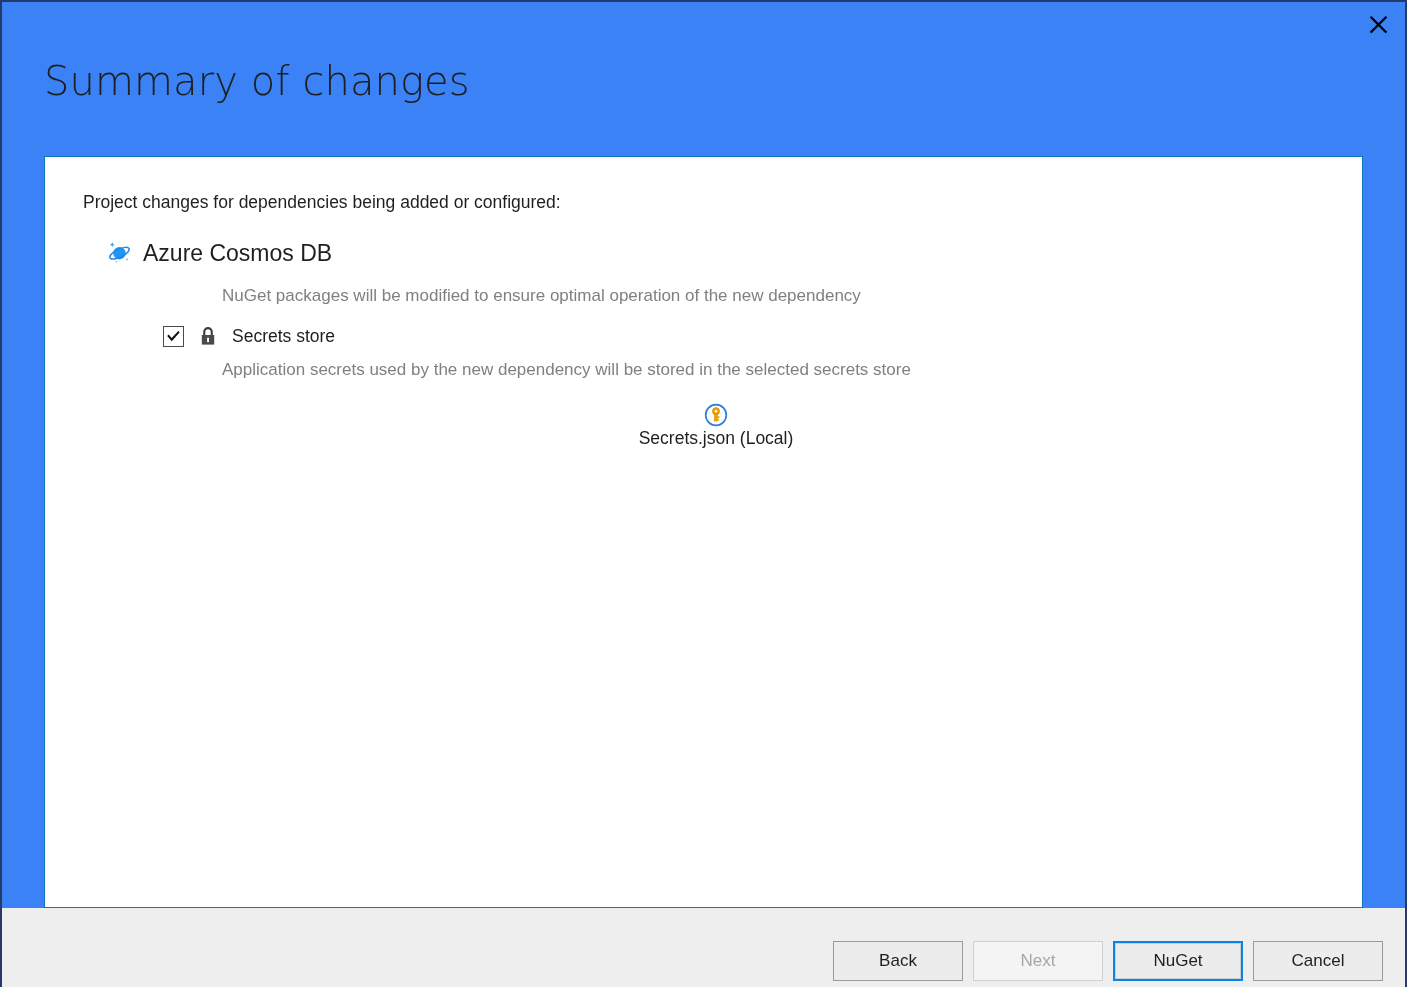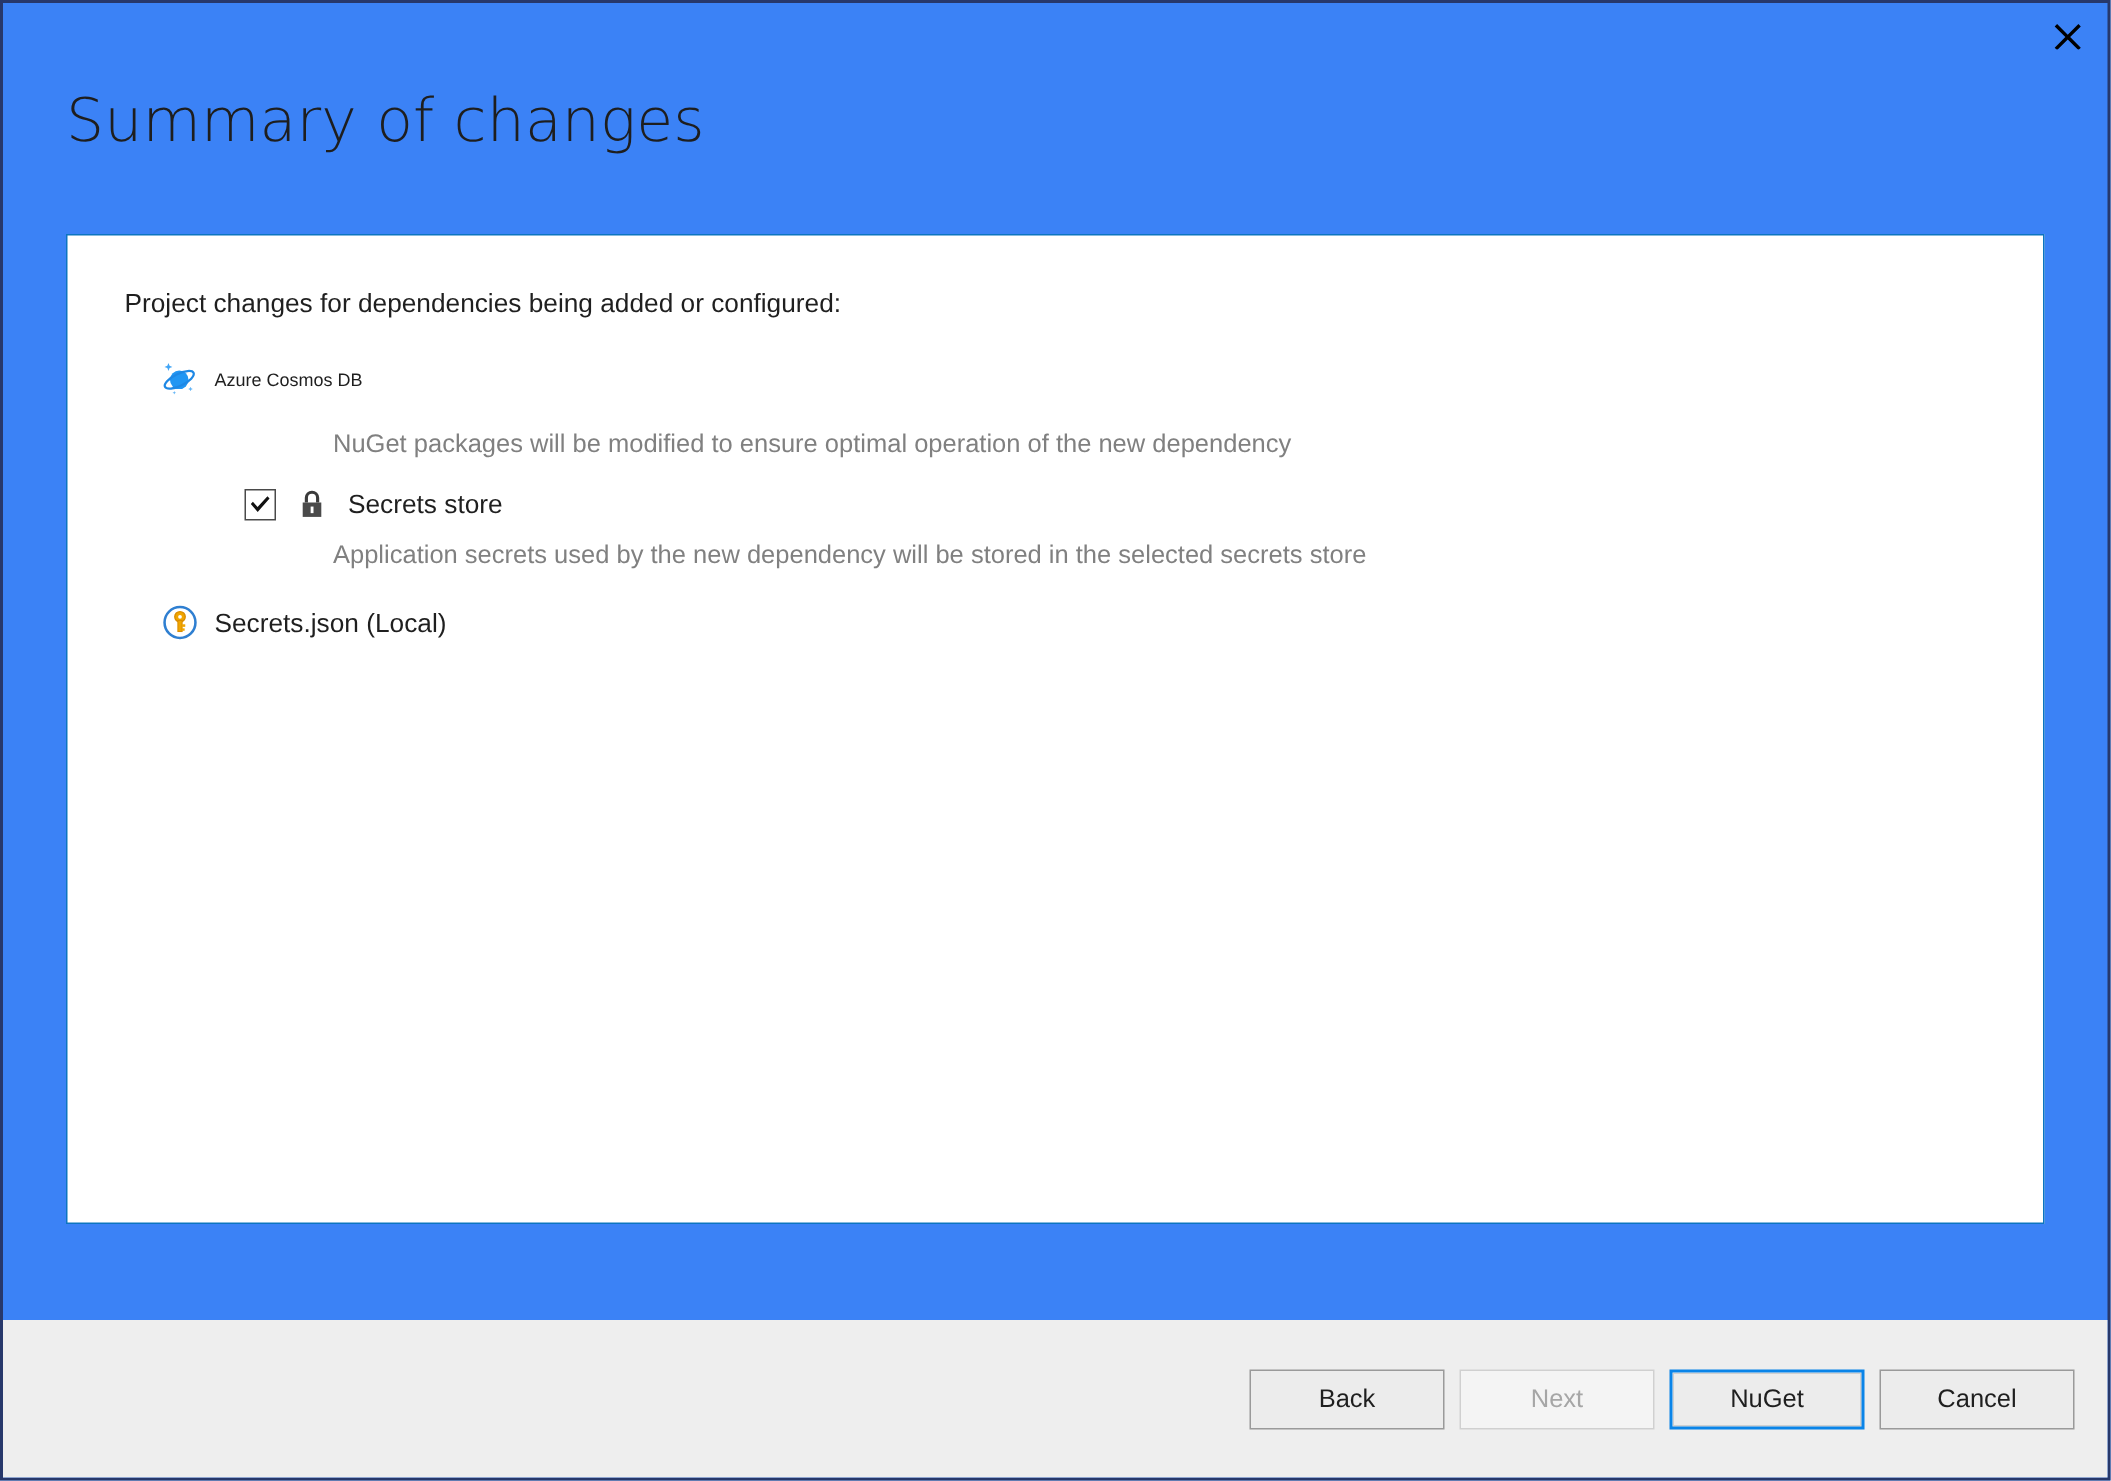--- a/index.html
+++ b/index.html
@@ -65,42 +65,42 @@
 
   
   .body-area {
     flex: 1 1 auto;
     padding: 52px 42px 0 42px;
     box-sizing: border-box;
   }
   .content-panel {
     box-sizing: border-box;
     width: 100%;
-    height: 660px;
+    height: 752px;
     border: 1px solid #0c75c0;
     background: #ffffff;
     padding: 34px 38px 0 38px;
   }
   .intro-text {
     font-size: 17.5px;
     color: #1f1f1f;
     line-height: 22px;
     margin: 0 0 28px 0;
   }
 
   
   .dependency-group { margin-left: 25px; }
   .dependency-header {
     display: flex;
     align-items: center;
     gap: 11px;
     margin-bottom: 20px;
   }
   .dependency-label {
-    font-size: 12px;
+    font-size: 23px;
     color: #1f1f1f;
     line-height: 22px;
   }
 
   .change-list { margin-left: 55px; }
   .change-item { margin-bottom: 17px; }
   .change-row {
     display: flex;
     align-items: center;
     gap: 12px;
@@ -139,23 +139,23 @@
     display: flex;
     align-items: center;
     justify-content: center;
     flex: 0 0 auto;
   }
 
   
   .secrets-file-row {
     display: flex;
     align-items: center;
-    gap: 11px;
     margin-left: 25px;
     margin-top: 22px;
+    flex-direction: column;
   }
   .secrets-file-label {
     font-size: 17.5px;
     color: #1f1f1f;
     line-height: 22px;
   }
 
   
   .footer {
     flex: 0 0 auto;

